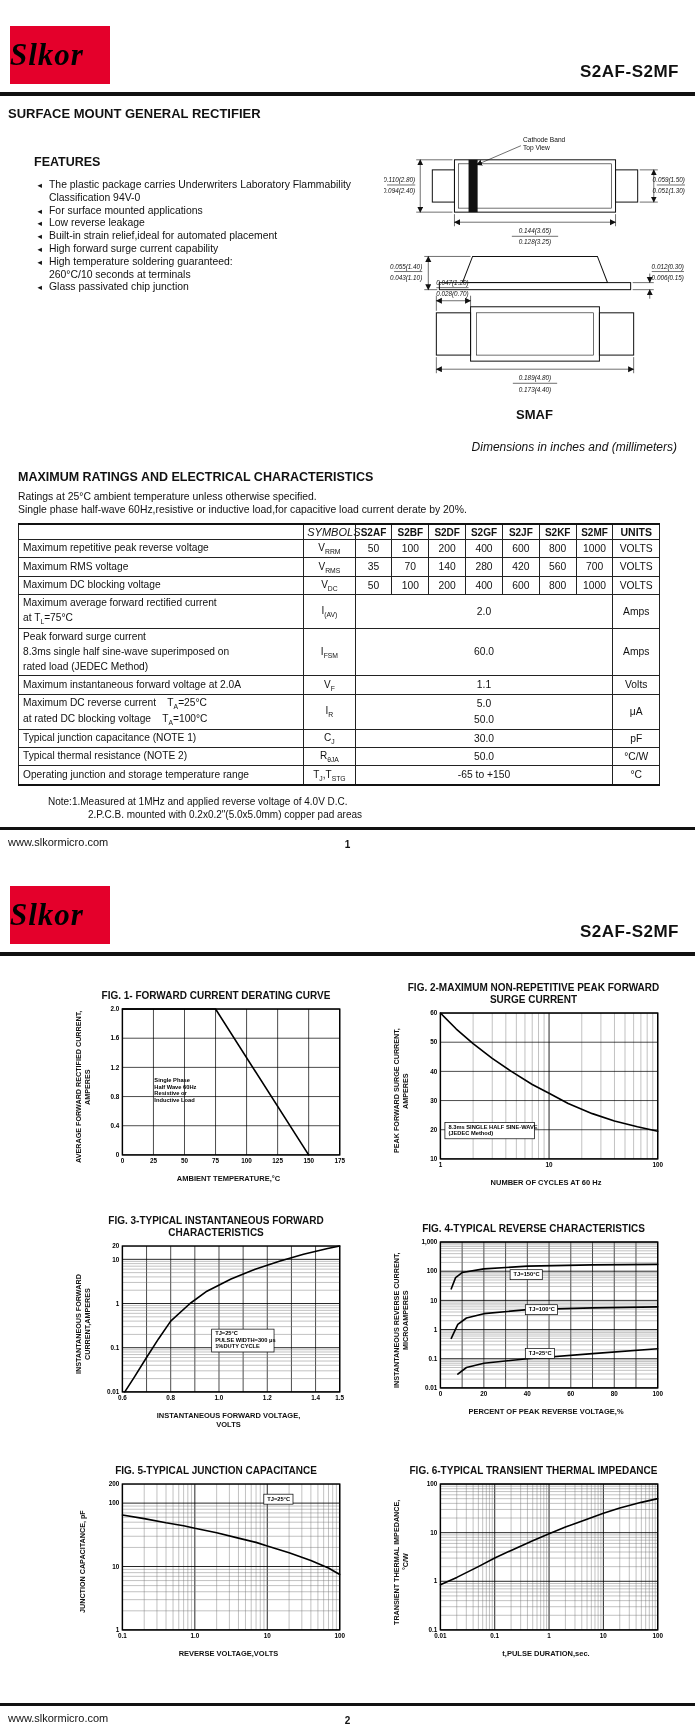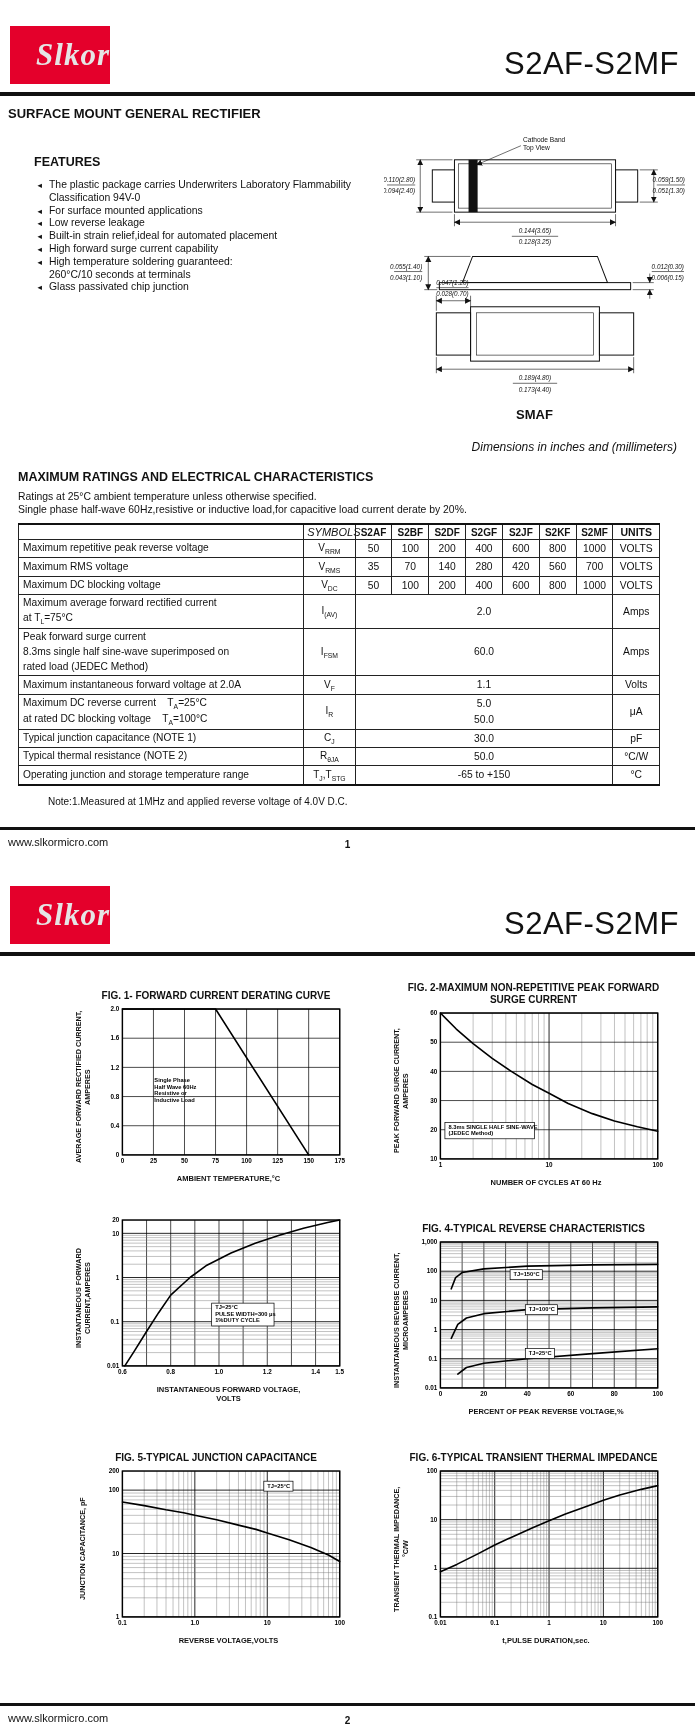--- a/index.html
+++ b/index.html
@@ -5,23 +5,23 @@
   * { box-sizing: border-box; }
   html,body { margin:0; padding:0; background:#fff; }
   body { width:695px; font-family:"Liberation Sans", sans-serif; color:#111; }
 
   .page { width:695px; display:flex; flex-direction:column; background:#fff; }
   .page-1 { min-height:860px; }
   .page-2 { min-height:876px; }
 
   
   .doc-header { display:flex; justify-content:space-between; align-items:flex-end; padding:26px 16px 8px 10px; }
-  .logo { width:100px; height:58px; background:#e4002b; color:#e5e5e5; display:flex; align-items:center; justify-content:flex-end;
+  .logo { width:100px; height:58px; background:#e4002b; color:#000000; display:flex; align-items:center; justify-content:flex-start;
           font-family:"Liberation Serif", serif; font-style:italic; font-weight:bold; font-size:31px; letter-spacing:1px; }
-  .part-number { font-size:31px; font-weight:normal; padding-bottom:2px; letter-spacing:0.5px; }
+  .part-number { font-size:17px; font-weight:bold; padding-bottom:2px; letter-spacing:0.5px; }
   .rule { height:4px; background:#111; }
 
   
   .subtitle { font-size:13px; font-weight:bold; margin:10px 0 0 8px; }
   .content-row { display:flex; padding:0 4px 0 26px; }
   .features-col { width:352px; flex:none; padding-top:34px; }
   .features-heading { font-size:12.5px; font-weight:bold; margin:0 0 10px 8px; }
   .features-list { list-style:none; margin:0; padding:0 0 0 10px; font-size:10.4px; line-height:12.8px; }
   .features-list li { position:relative; padding-left:13px; margin:0; white-space:pre-wrap; }
   .features-list .bullet { position:absolute; left:0; top:1px; font-size:7.5px; }
@@ -290,20 +290,21 @@
           <tr>
             <td class="param">Operating junction and storage temperature range</td>
             <td class="sym">T<sub>J</sub>,T<sub>STG</sub></td>
             <td class="val" colspan="7">-65 to +150</td>
             <td class="val">°C</td>
           </tr>
         </tbody>
     </table>
     <div class="notes">
       <div>Note:1.Measured at 1MHz and applied reverse voltage of 4.0V D.C.</div>
+      <div class="note-line-2">2.P.C.B. mounted with 0.2x0.2"(5.0x5.0mm) copper pad areas</div>
     </div>
   </div>
 
   <div class="page-footer">
     <span>www.slkormicro.com</span>
     <span class="page-num">1</span>
   </div>
 </div>
 
 <div class="page page-2">
@@ -413,20 +414,22 @@
             <text x="24" y="152.2" text-anchor="end" font-size="6.3" font-weight="600" fill="#000">10</text>
             <rect x="31.479999999999997" y="113.7" width="89" height="16.3" fill="#fff" stroke="#000" stroke-width="0.7"></rect>
             <text x="34.98" y="120" font-size="5.7" font-weight="600" fill="#000">8.3ms SINGLE HALF SINE-WAVE</text>
             <text x="34.98" y="126.4" font-size="5.7" font-weight="600" fill="#000">(JEDEC Method)</text>
           </svg>
       </div>
       <div class="fig-xlabel">NUMBER OF CYCLES AT 60 Hz</div>
     </div>
 
     <div class="figure">
+      <div class="fig-title">FIG. 3-TYPICAL INSTANTANEOUS FORWARD
+CHARACTERISTICS</div>
       <div class="fig-body">
         <div class="fig-ylabel">INSTANTANEOUS FORWARD
 CURRENT,AMPERES</div>
         <svg class="plot" viewBox="0 0 250 165">
             <line x1="27" y1="5" x2="27" y2="150" stroke="#000" stroke-width="0.7"></line>
             <line x1="50.99999999999999" y1="5" x2="50.99999999999999" y2="150" stroke="#000" stroke-width="0.7"></line>
             <line x1="75.00000000000001" y1="5" x2="75.00000000000001" y2="150" stroke="#000" stroke-width="0.7"></line>
             <line x1="99.00000000000001" y1="5" x2="99.00000000000001" y2="150" stroke="#000" stroke-width="0.7"></line>
             <line x1="123" y1="5" x2="123" y2="150" stroke="#000" stroke-width="0.7"></line>
             <line x1="147.00000000000003" y1="5" x2="147.00000000000003" y2="150" stroke="#000" stroke-width="0.7"></line>

